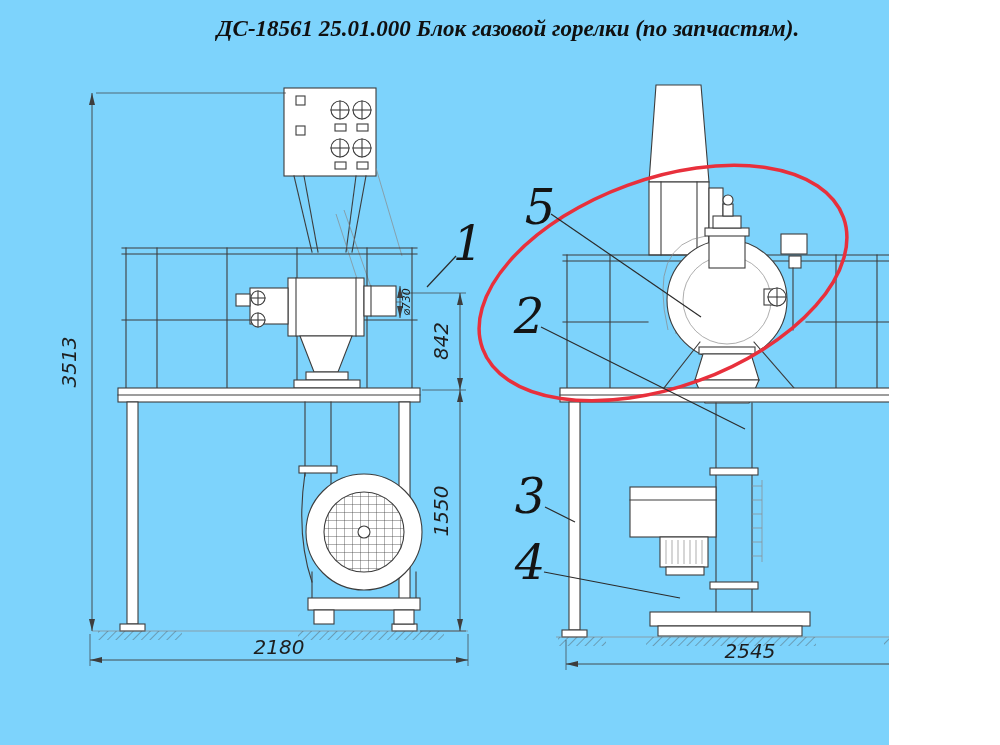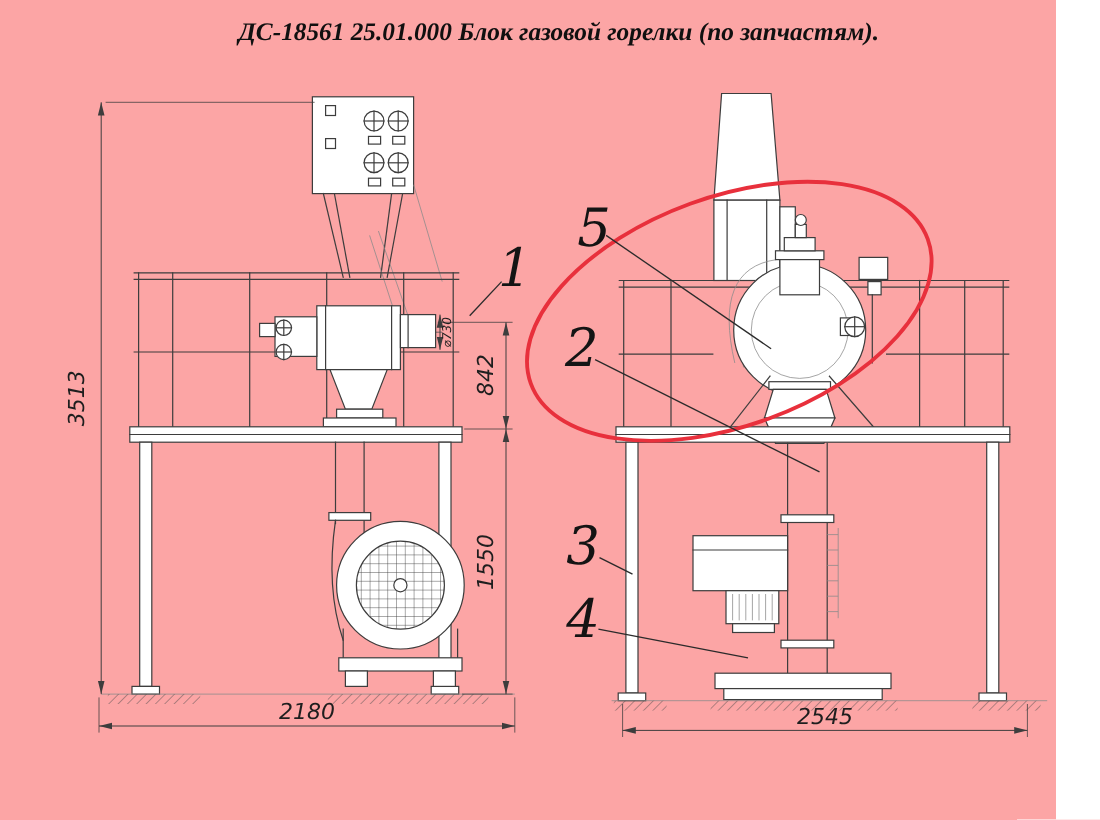--- a/index.html
+++ b/index.html
@@ -1,16 +1,16 @@
 <!DOCTYPE html>
 <html><head>
 <meta charset="utf-8">
 <style>
   html,body{margin:0;padding:0;background:#ffffff;}
-  .sheet{position:relative;width:960px;height:745px;background:#fca5a5;overflow:hidden;}
+  .sheet{position:relative;width:889px;height:745px;background:#7dd3fc;overflow:hidden;}
   svg{display:block;}
   .ln{stroke:#3d3d3d;stroke-width:1.1;fill:none;stroke-linecap:square;}
   .lnf{stroke:#3d3d3d;stroke-width:1.1;fill:#ffffff;}
   .thin{stroke:#8a8a8a;stroke-width:0.7;fill:none;}
   .cl{stroke:#5a5a5a;stroke-width:0.8;stroke-dasharray:14 4 3 4;fill:none;}
   .dim{stroke:#3d3d3d;stroke-width:0.9;fill:none;}
   .ext{stroke:#3d3d3d;stroke-width:0.7;fill:none;}
   .leader{stroke:#2b2b2b;stroke-width:1.2;fill:none;}
   .dimtext{font-family:"DejaVu Sans",sans-serif;font-style:italic;font-size:20px;fill:#1e1e1e;}
   .dimtext-sm{font-family:"DejaVu Sans",sans-serif;font-style:italic;font-size:11px;fill:#1e1e1e;}

